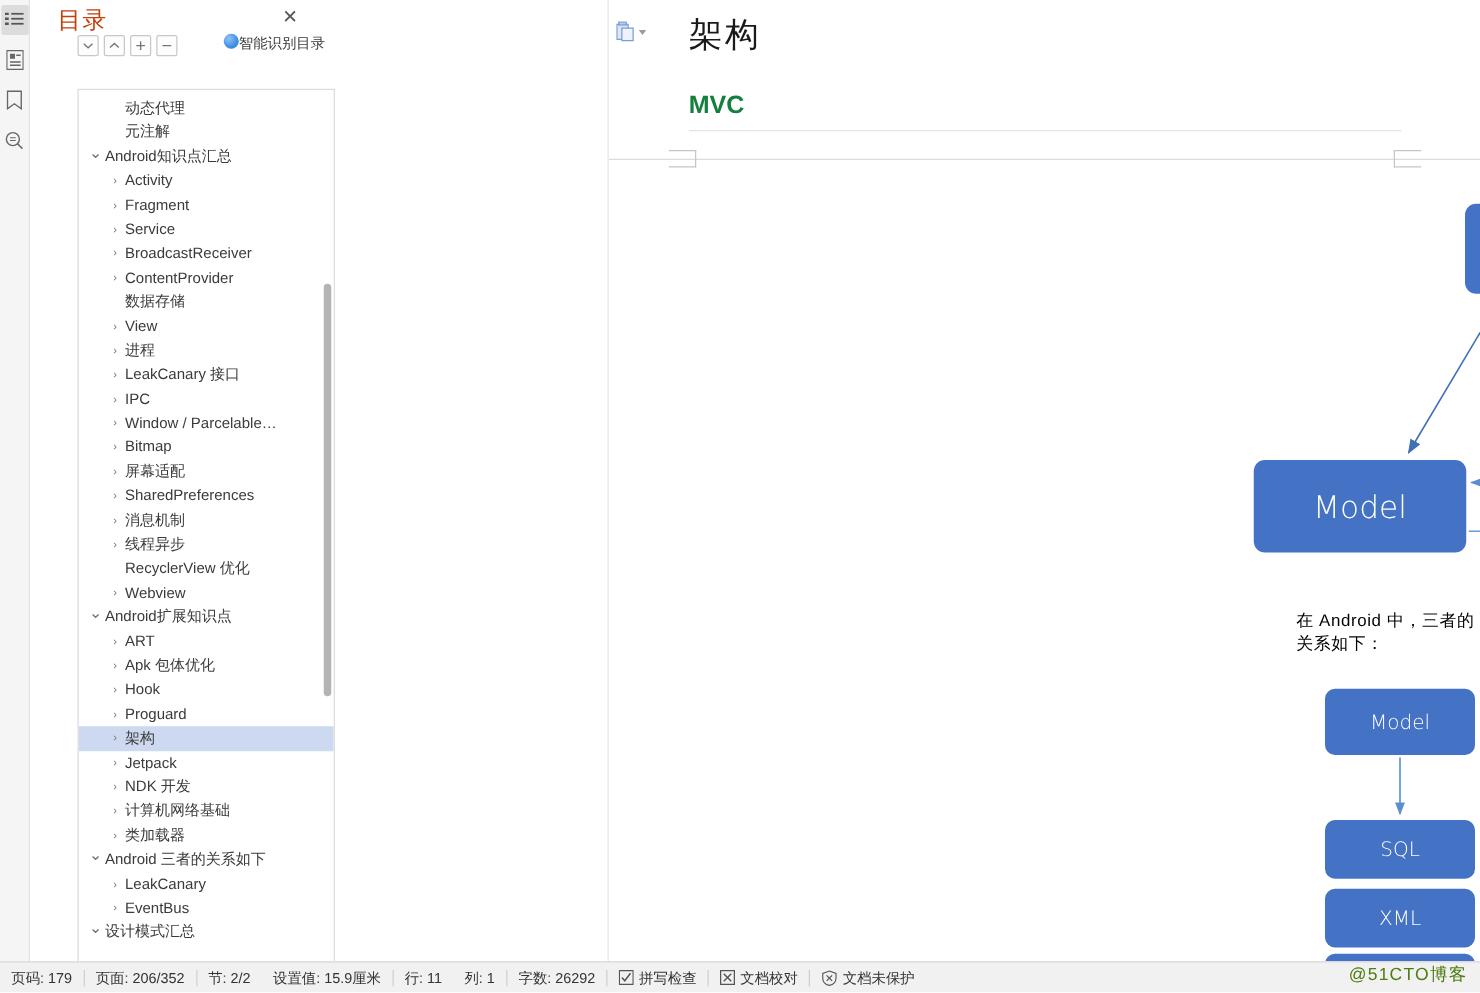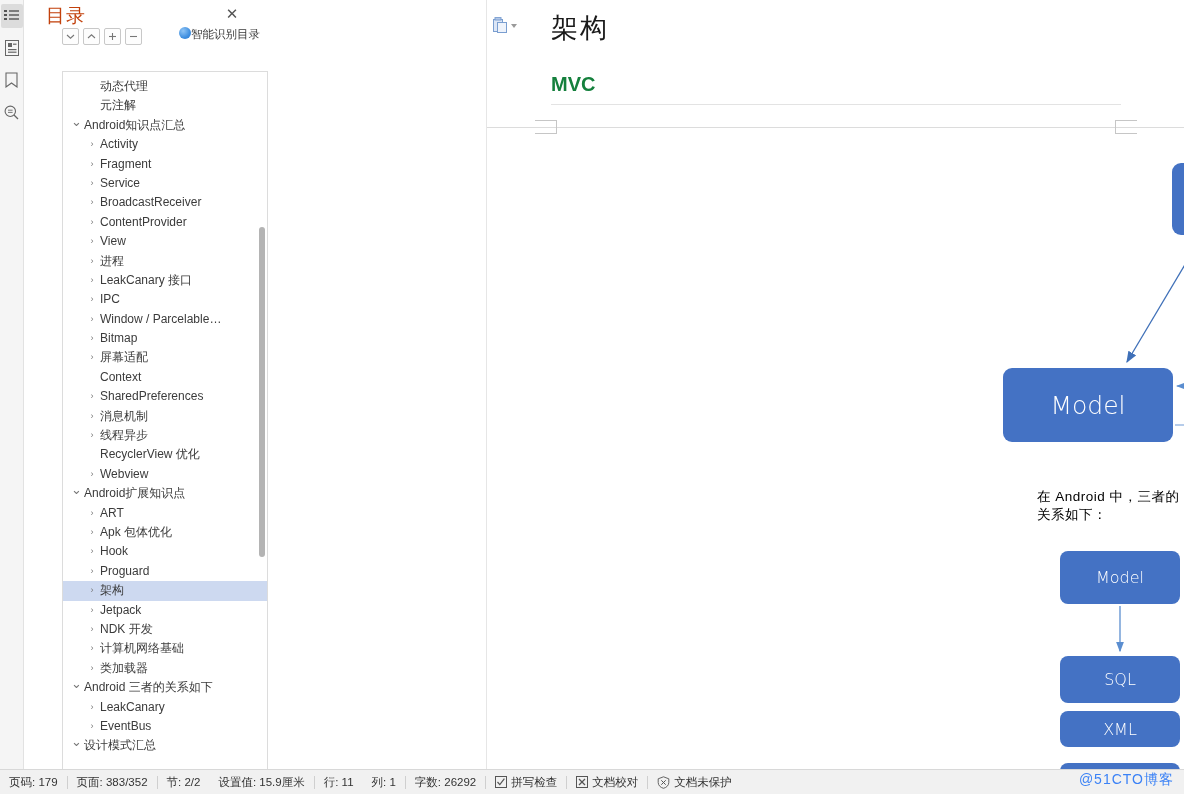--- a/index.html
+++ b/index.html
@@ -142,21 +142,21 @@
   .status {
     position: absolute; left: 0; top: 769px; width: 1184px; height: 25px;
     background: #f1f1f1; border-top: 1px solid #d8d8d8;
     display: flex; align-items: center; font-size: 11.5px; color: #333;
   }
   .st-item { padding: 0 9px; display: flex; align-items: center; gap: 4px; white-space: nowrap; cursor: default; }
   .st-item.clickable { cursor: pointer; }
   .st-sep { width: 1px; height: 13px; background: #cfcfcf; }
   .wm {
     position: absolute; right: 10px; top: 771px;
-    font-size: 14px; color: #3b82f6; letter-spacing: 1px;
+    font-size: 14px; color: #4d7c0f; letter-spacing: 1px;
   }
 </style>
 </head>
 <body>
 
 <div id="app">
 
   <div class="rail">
     <div class="rail-btn active">
       <svg width="15" height="13" viewBox="0 0 15 13">
@@ -253,20 +253,23 @@
             <span class="lbl">Service</span>
           </div>
           <div class="node lv2">
             <span class="arrow">›</span>
             <span class="lbl">BroadcastReceiver</span>
           </div>
           <div class="node lv2">
             <span class="arrow">›</span>
             <span class="lbl">ContentProvider</span>
           </div>
+          <div class="node lv2n">
+            <span class="lbl">数据存储</span>
+          </div>
           <div class="node lv2">
             <span class="arrow">›</span>
             <span class="lbl">View</span>
           </div>
           <div class="node lv2">
             <span class="arrow">›</span>
             <span class="lbl">进程</span>
           </div>
           <div class="node lv2">
             <span class="arrow">›</span>
@@ -280,23 +283,20 @@
             <span class="arrow">›</span>
             <span class="lbl">Window / Parcelable…</span>
           </div>
           <div class="node lv2">
             <span class="arrow">›</span>
             <span class="lbl">Bitmap</span>
           </div>
           <div class="node lv2">
             <span class="arrow">›</span>
             <span class="lbl">屏幕适配</span>
-          </div>
-          <div class="node lv2n">
-            <span class="lbl">Context</span>
           </div>
           <div class="node lv2">
             <span class="arrow">›</span>
             <span class="lbl">SharedPreferences</span>
           </div>
           <div class="node lv2">
             <span class="arrow">›</span>
             <span class="lbl">消息机制</span>
           </div>
           <div class="node lv2">
@@ -398,21 +398,21 @@
         <span class="s"></span>
       </div>
 
     <div class="nodebox box-controller">Controller</div>
     <div class="nodebox box-model">Model</div>
 
     <div class="caption">在 Android 中，三者的关系如下：</div>
 
     <div class="col-box" style="left:573px;top:551px;width:120px;height:53px;">Model</div>
     <div class="col-box" style="left:573px;top:656px;width:120px;height:47px;">SQL</div>
-    <div class="col-box" style="left:573px;top:711px;width:120px;height:36px;">XML</div>
+    <div class="col-box" style="left:573px;top:711px;width:120px;height:47px;">XML</div>
     <div class="col-box" style="left:573px;top:763px;width:120px;height:20px;"></div>
 
     <svg class="arrows">
       <defs>
         <marker id="ah" markerWidth="9" markerHeight="7" refX="8" refY="3.5" orient="auto">
           <polygon points="0,0 9,3.5 0,7" fill="#3f70b8"></polygon>
         </marker>
         <marker id="ah2" markerWidth="8" markerHeight="6" refX="7" refY="3" orient="auto">
           <polygon points="0,0 8,3 0,6" fill="#5b8ed0"></polygon>
         </marker>
@@ -430,21 +430,21 @@
 
       <line x1="633" y1="606" x2="633" y2="651" stroke="#5b8ed0" stroke-width="1.3" marker-end="url(#ah2)"></line>
       <line x1="835" y1="606" x2="835" y2="656" stroke="#5b8ed0" stroke-width="1.3" marker-end="url(#ah2)"></line>
       <line x1="1038" y1="606" x2="1038" y2="656" stroke="#5b8ed0" stroke-width="1.3" marker-end="url(#ah2)"></line>
     </svg>
   </div>
 
   <div class="status">
     <div class="st-item clickable">页码: 179</div>
     <div class="st-sep"></div>
-    <div class="st-item clickable">页面: 383/352</div>
+    <div class="st-item clickable">页面: 206/352</div>
     <div class="st-sep"></div>
     <div class="st-item">节: 2/2</div>
     <div class="st-item">设置值: 15.9厘米</div>
     <div class="st-sep"></div>
     <div class="st-item">行: 11</div>
     <div class="st-item">列: 1</div>
     <div class="st-sep"></div>
     <div class="st-item clickable">字数: 26292</div>
     <div class="st-sep"></div>
     <div class="st-item clickable">

